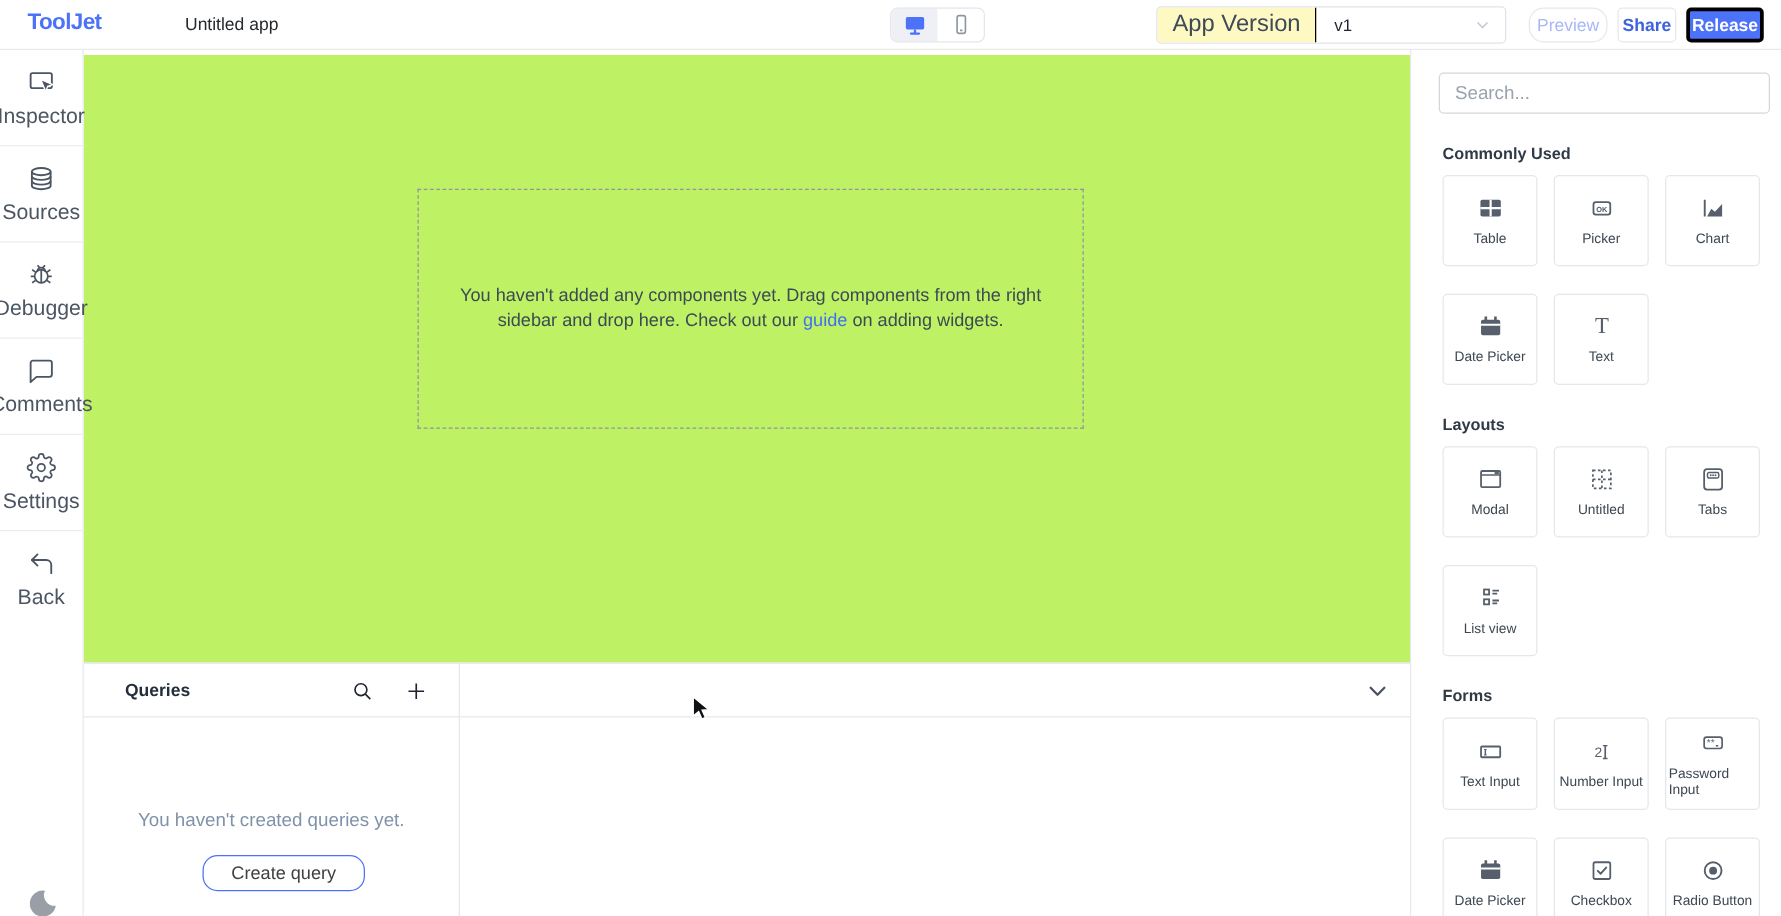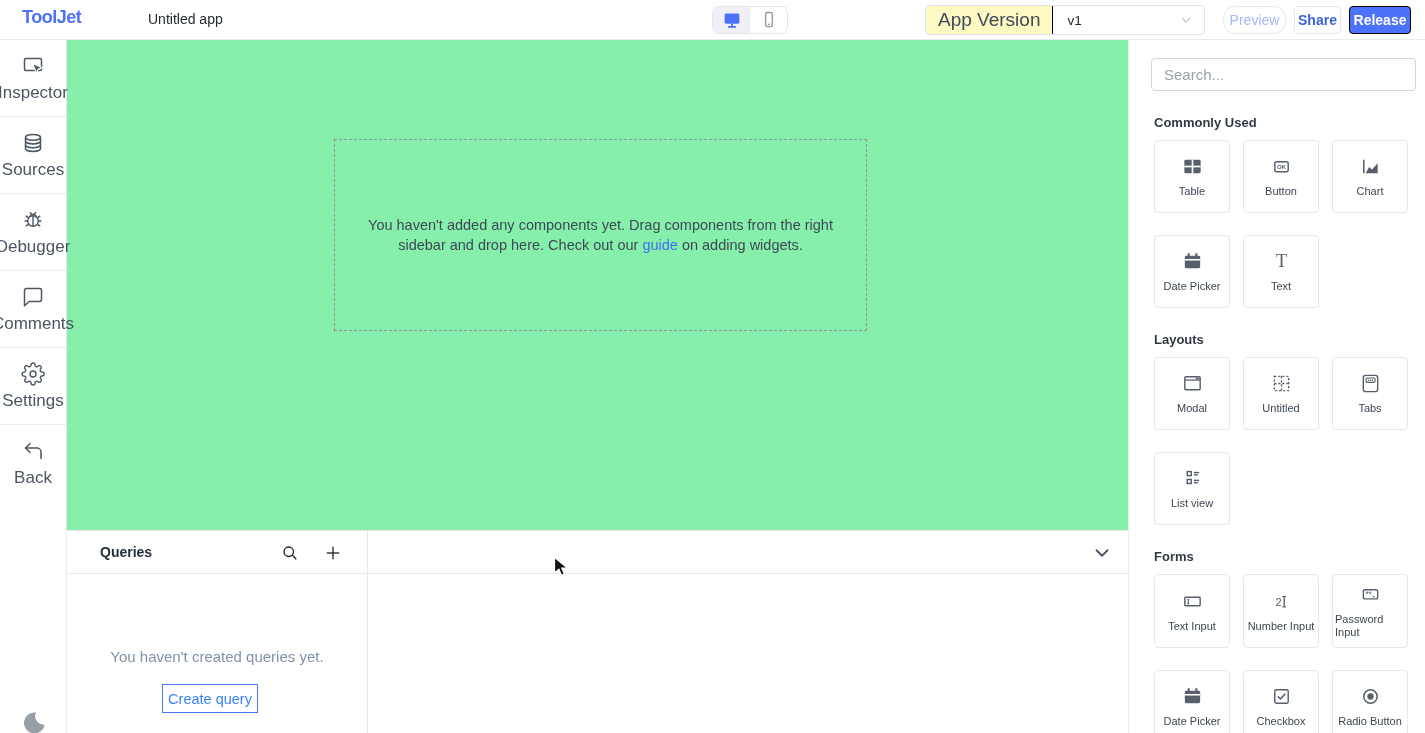--- a/index.html
+++ b/index.html
@@ -24,55 +24,55 @@
     display:flex; align-items:center; font-size:19px; color:#3e4a57; white-space:nowrap; }
   .version-value { flex:1; display:flex; align-items:center; padding:0 14px; font-size:13.5px;
     color:#1f252d; font-weight:500; }
   .version-chevron { display:flex; align-items:center; padding-right:10px; }
 
   .hdr-btn { position:absolute; top:6px; height:28px; border:1px solid #e5e8ec; border-radius:4px;
     background:#fff; font-size:14px; display:flex; align-items:center; justify-content:center;
     cursor:pointer; font-family:inherit; }
   .btn-preview { left:1223px; width:63px; color:#a7b7f7; font-weight:500;border-radius:12px; }
   .btn-share { left:1294px; width:47px; color:#3d62de; font-weight:600; }
-  .btn-release { left:1349px; width:62px; background:#4d72fa; border:1px solid #000000;
+  .btn-release { left:1349px; width:62px; background:#4d72fa; border:3px solid #000000;
     color:#fff; font-weight:600; }
 
   
   .left-bar { position:absolute; left:0; top:40px; width:67px; height:693px; background:#fff;
     border-right:1px solid #e8eaee; z-index:4; }
   .left-item { height:77px; display:flex; flex-direction:column; align-items:center;
     justify-content:center; gap:5px; border-bottom:1px solid #ededf0; cursor:pointer; }
   .left-item:nth-child(6) { border-bottom:none; }
   .left-item .lbl { font-size:17px; color:#4c5663; }
   .moon-wrap { position:absolute; left:20px; bottom:-4px; cursor:pointer; }
 
   
-  .canvas { position:absolute; left:67px; top:32px; width:1061px; height:574px; background:#86efac; }
+  .canvas { position:absolute; left:67px; top:44px; width:1061px; height:574px; background:#bef264; }
   .drop-zone { position:absolute; left:267px; top:107px; width:533px; height:192px;
     border:1px dashed #8f959c; display:flex; align-items:center; justify-content:center; }
   .drop-text { width:478px; text-align:center; font-size:14.5px; line-height:20px; color:#3c4a55; }
   .drop-text a { color:#4070f0; text-decoration:none; cursor:pointer; }
 
   
   .query-panel { position:absolute; left:67px; top:530px; width:1061px; height:203px;
     background:#fff; border-top:1px solid #e2e4e8; }
   .qp-header { position:absolute; left:0; top:0; width:100%; height:43px; border-bottom:1px solid #e6e8eb; }
   .qp-title { position:absolute; left:33px; top:13px; font-size:14px; font-weight:bold; color:#232e3c; }
   .qp-icon { position:absolute; top:11px; width:22px; height:22px; display:flex; align-items:center;
     justify-content:center; cursor:pointer; }
   .qp-search { left:212px; }
   .qp-add { left:255px; }
   .qp-collapse { position:absolute; right:14px; top:11px; width:24px; height:22px; display:flex;
     align-items:center; justify-content:center; cursor:pointer; }
   .qp-divider { position:absolute; left:300px; top:0; width:1px; height:203px; background:#e6e8eb; }
   .qp-empty { position:absolute; left:0; top:117px; width:300px; text-align:center;
     font-size:15px; color:#8092a9; }
-  .qp-create { position:absolute; left:95px; top:153px; width:96px; height:29px; background:#fff;
-    border:1px solid #4d72fa; border-radius:0; color:#3b82f6; font-size:14.5px;
+  .qp-create { position:absolute; left:95px; top:153px; width:130px; height:29px; background:#fff;
+    border:1px solid #4d72fa; border-radius:12px; color:#404040; font-size:14.5px;
     font-family:inherit; cursor:pointer; }
 
   
   .right-bar { position:absolute; left:1128px; top:40px; width:297px; height:693px; background:#fff;
     border-left:1px solid #e8eaee; padding:18px 0 0 25px; overflow:hidden; }
   .search-input { width:265px; height:33px; border:1px solid #d3d7dd; border-radius:4px;
     padding:0 12px; font-size:15px; color:#30373f; font-family:inherit; background:#fff;
     margin-left:-3px; }
   .search-input::placeholder { color:#9aa3ad; }
   .section-title { font-size:13px; font-weight:bold; color:#303a46; margin-top:24px; margin-bottom:10px; }
@@ -252,21 +252,21 @@
       <span class="w-label">Table</span>
     </div>
 
     <div class="widget-card">
       <span>
         <svg width="23" height="23" viewBox="0 0 24 24" fill="none">
             <rect x="5" y="7" width="14" height="10.5" rx="2" stroke="#565f6b" stroke-width="1.5"></rect>
             <text x="12" y="15" text-anchor="middle" font-size="6.2" font-weight="bold" fill="#565f6b" font-family="Liberation Sans, sans-serif">OK</text>
           </svg>
       </span>
-      <span class="w-label">Button</span>
+      <span class="w-label">Picker</span>
     </div>
 
     <div class="widget-card">
       <span>
         <svg width="23" height="23" viewBox="0 0 24 24">
             <line x1="5" y1="5" x2="5" y2="19" stroke="#565f6b" stroke-width="1.6"></line>
             <path d="M7 19 L10.5 12.5 L13.5 15 L19.5 8.5 V19 Z" fill="#565f6b"></path>
           </svg>
       </span>
       <span class="w-label">Chart</span>

